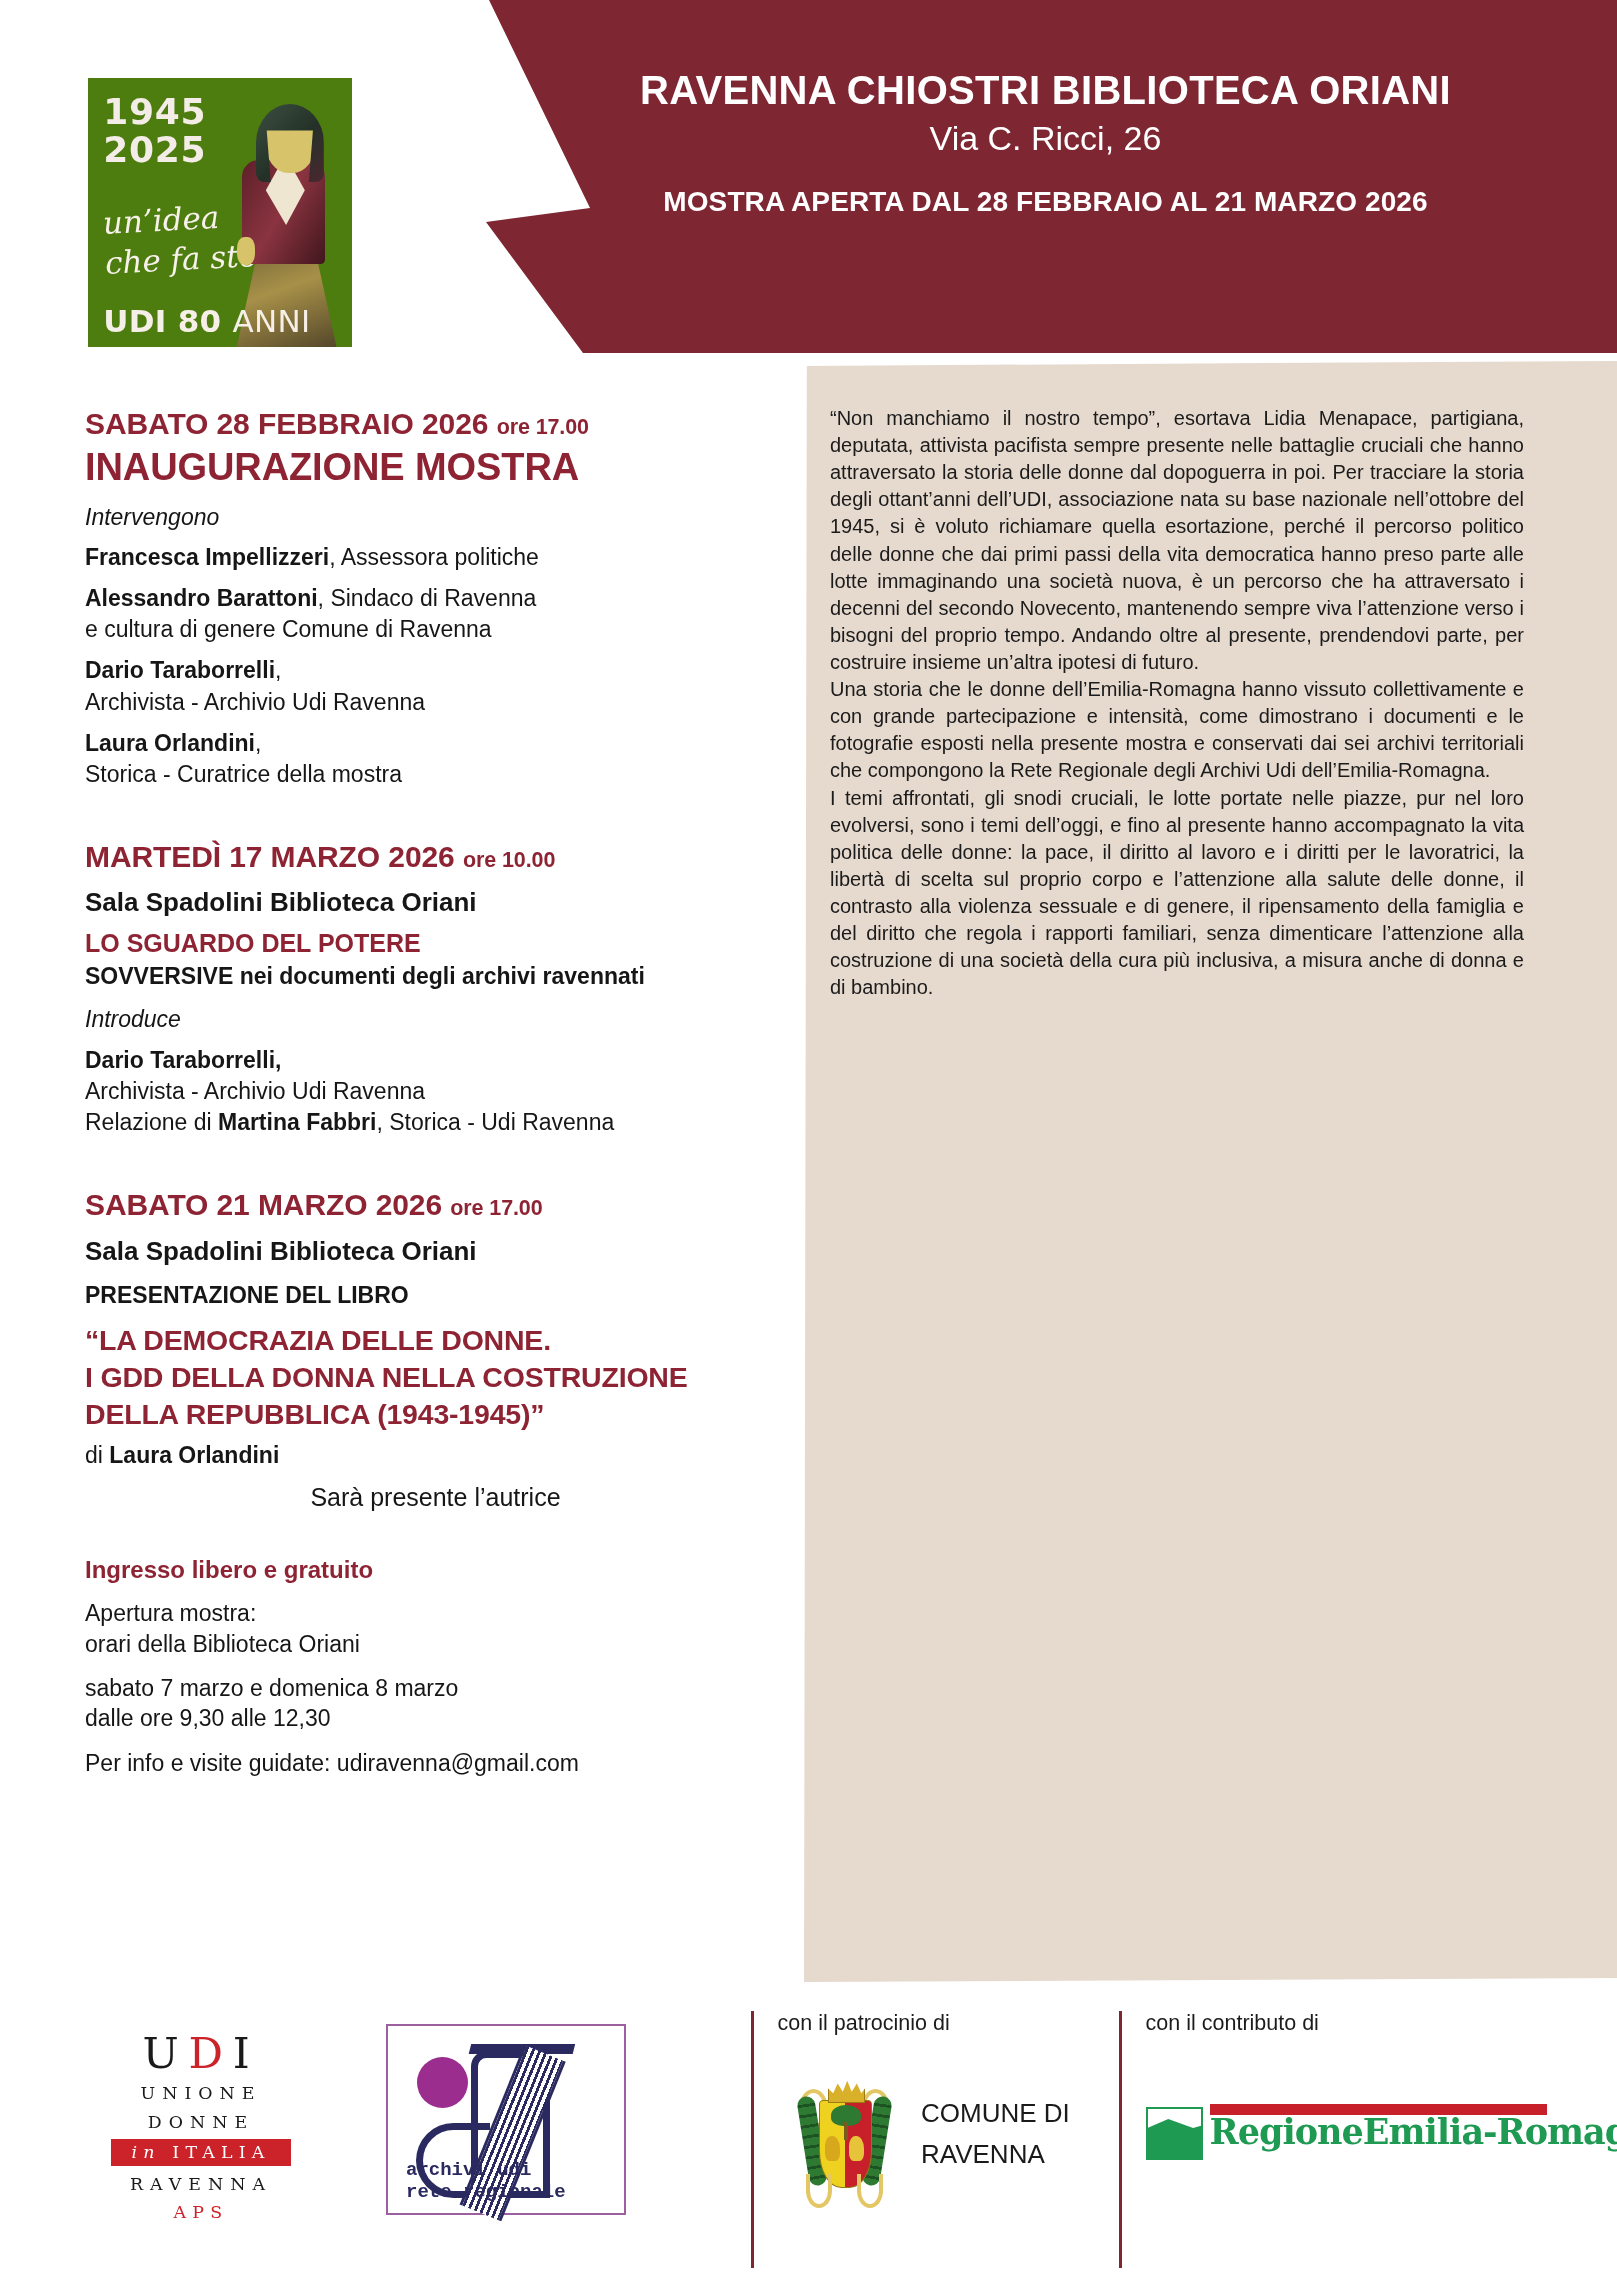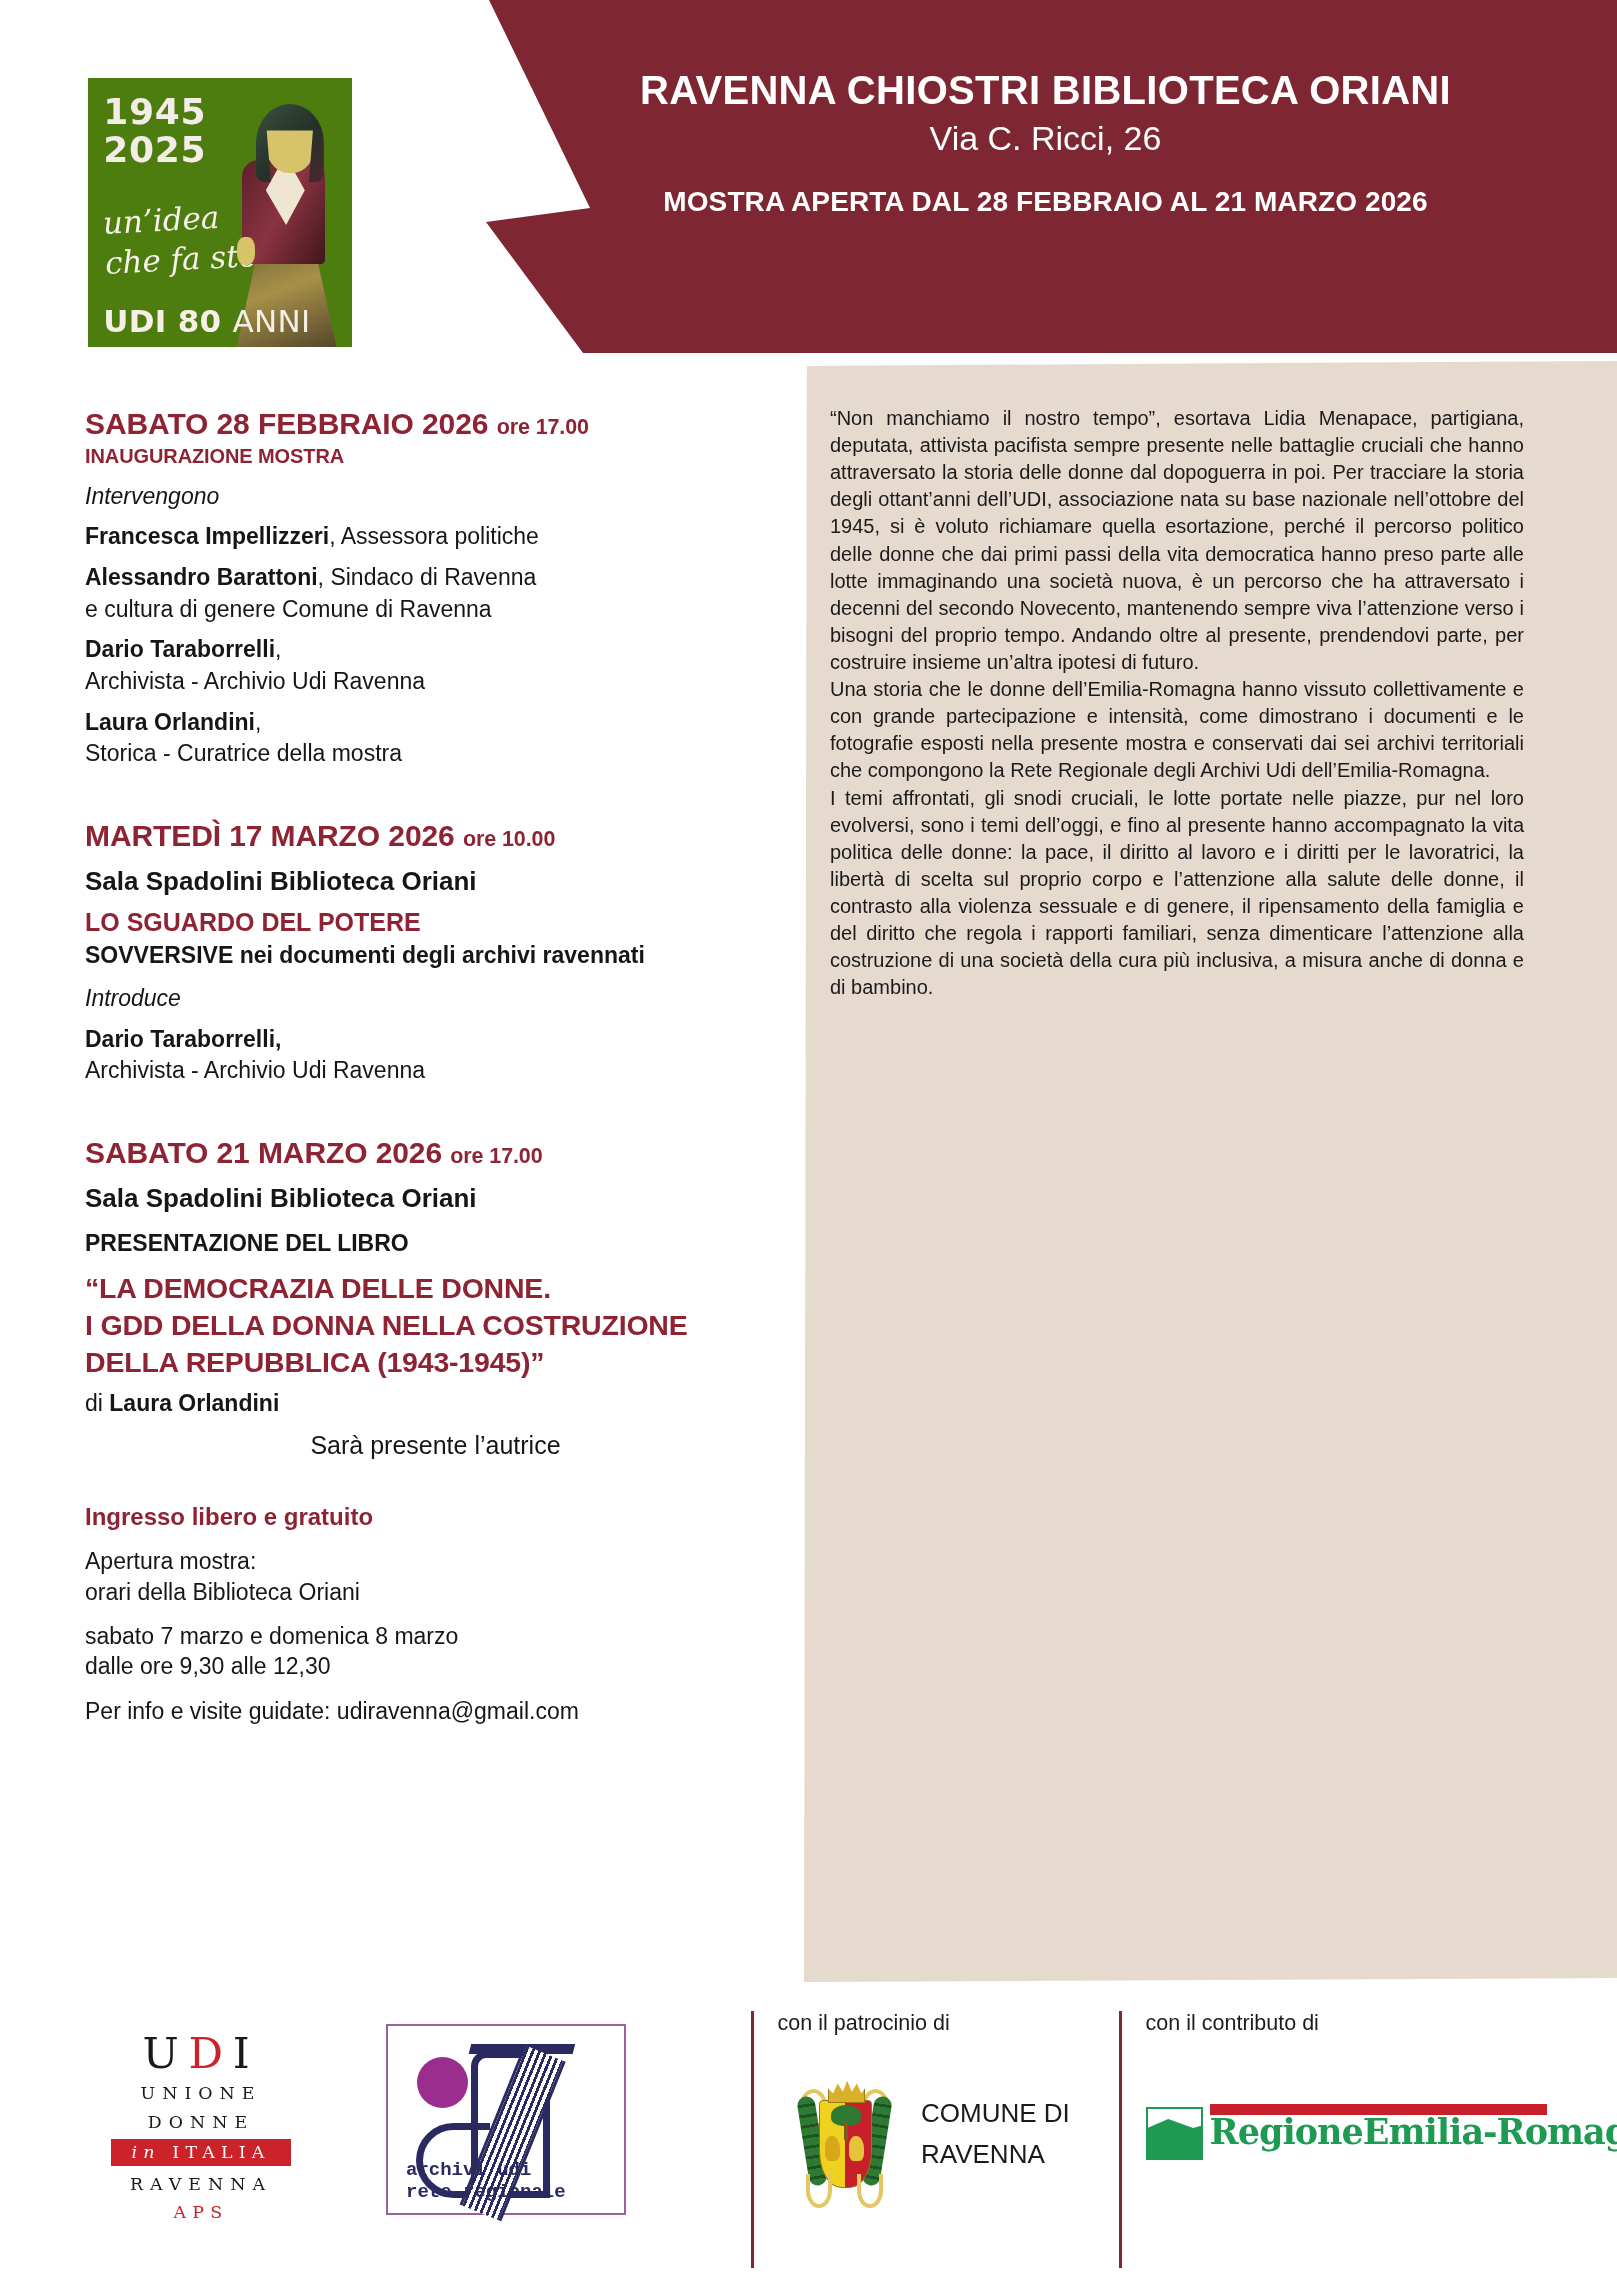--- a/index.html
+++ b/index.html
@@ -106,21 +106,21 @@
     color:#1c1c1c;
   }
   .evt{margin-bottom:0;}
   .evt + .evt{margin-top:50px;}
   .date-line{
     color:#8e2433;font-weight:bold;font-size:30px;line-height:1.12;
     letter-spacing:-0.1px;white-space:nowrap;
   }
   .date-line .ora{font-size:21.5px;font-weight:bold;}
   .headline{
-    color:#8e2433;font-weight:bold;font-size:20px;line-height:1.16;
+    color:#8e2433;font-weight:bold;font-size:38px;line-height:1.16;
     margin-top:4.2px;letter-spacing:-0.1px;
   }
   .headline-sm{
     color:#8e2433;font-weight:bold;font-size:25px;line-height:1.2;
     margin-top:9.7px;
   }
   .venue{
     font-weight:bold;font-size:26px;line-height:1.2;margin-top:14px;color:#161616;
   }
   .ital{font-style:italic;font-size:23px;line-height:1.28;margin-top:14px;color:#161616;}
@@ -342,20 +342,21 @@
     </div>
 
     <div class="evt">
       <div class="date-line"><span>MARTEDÌ 17 MARZO 2026</span> <span class="ora">ore 10.00</span></div>
       <div class="venue">Sala Spadolini Biblioteca Oriani</div>
       <div class="headline-sm">LO SGUARDO DEL POTERE</div>
       <div class="subtitle-bold">SOVVERSIVE nei documenti degli archivi ravennati</div>
       <div class="ital">Introduce</div>
       <div class="person"><b>Dario Taraborrelli,</b></div>
       <div class="person tight">Archivista - Archivio Udi Ravenna</div>
+      <div class="person tight"><span>Relazione di </span><b>Martina Fabbri</b><span>, Storica - Udi Ravenna</span></div>
     </div>
 
     <div class="evt">
       <div class="date-line"><span>SABATO 21 MARZO 2026</span> <span class="ora">ore 17.00</span></div>
       <div class="venue">Sala Spadolini Biblioteca Oriani</div>
       <div class="label-bold">PRESENTAZIONE DEL LIBRO</div>
       <div class="book-title">
         <div>“LA DEMOCRAZIA DELLE DONNE.</div>
         <div>I GDD DELLA DONNA NELLA COSTRUZIONE</div>
         <div>DELLA REPUBBLICA (1943-1945)”</div>

